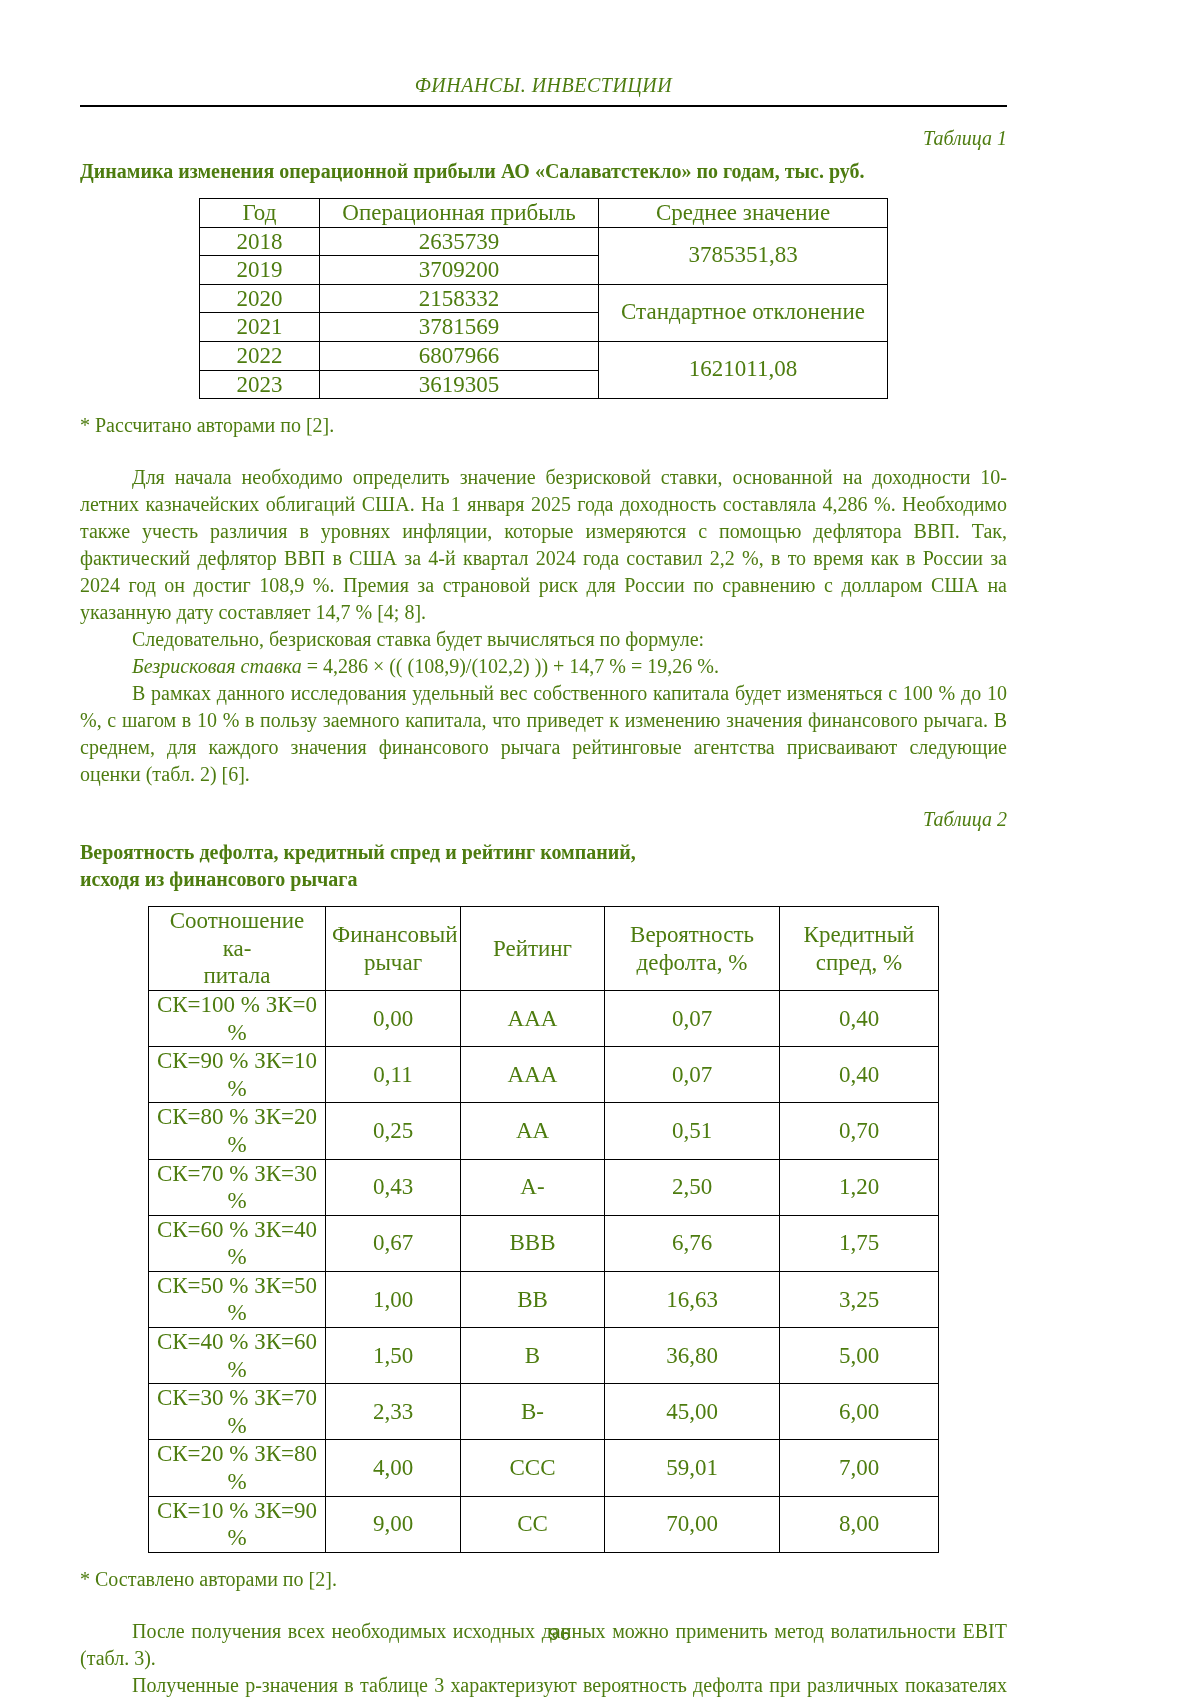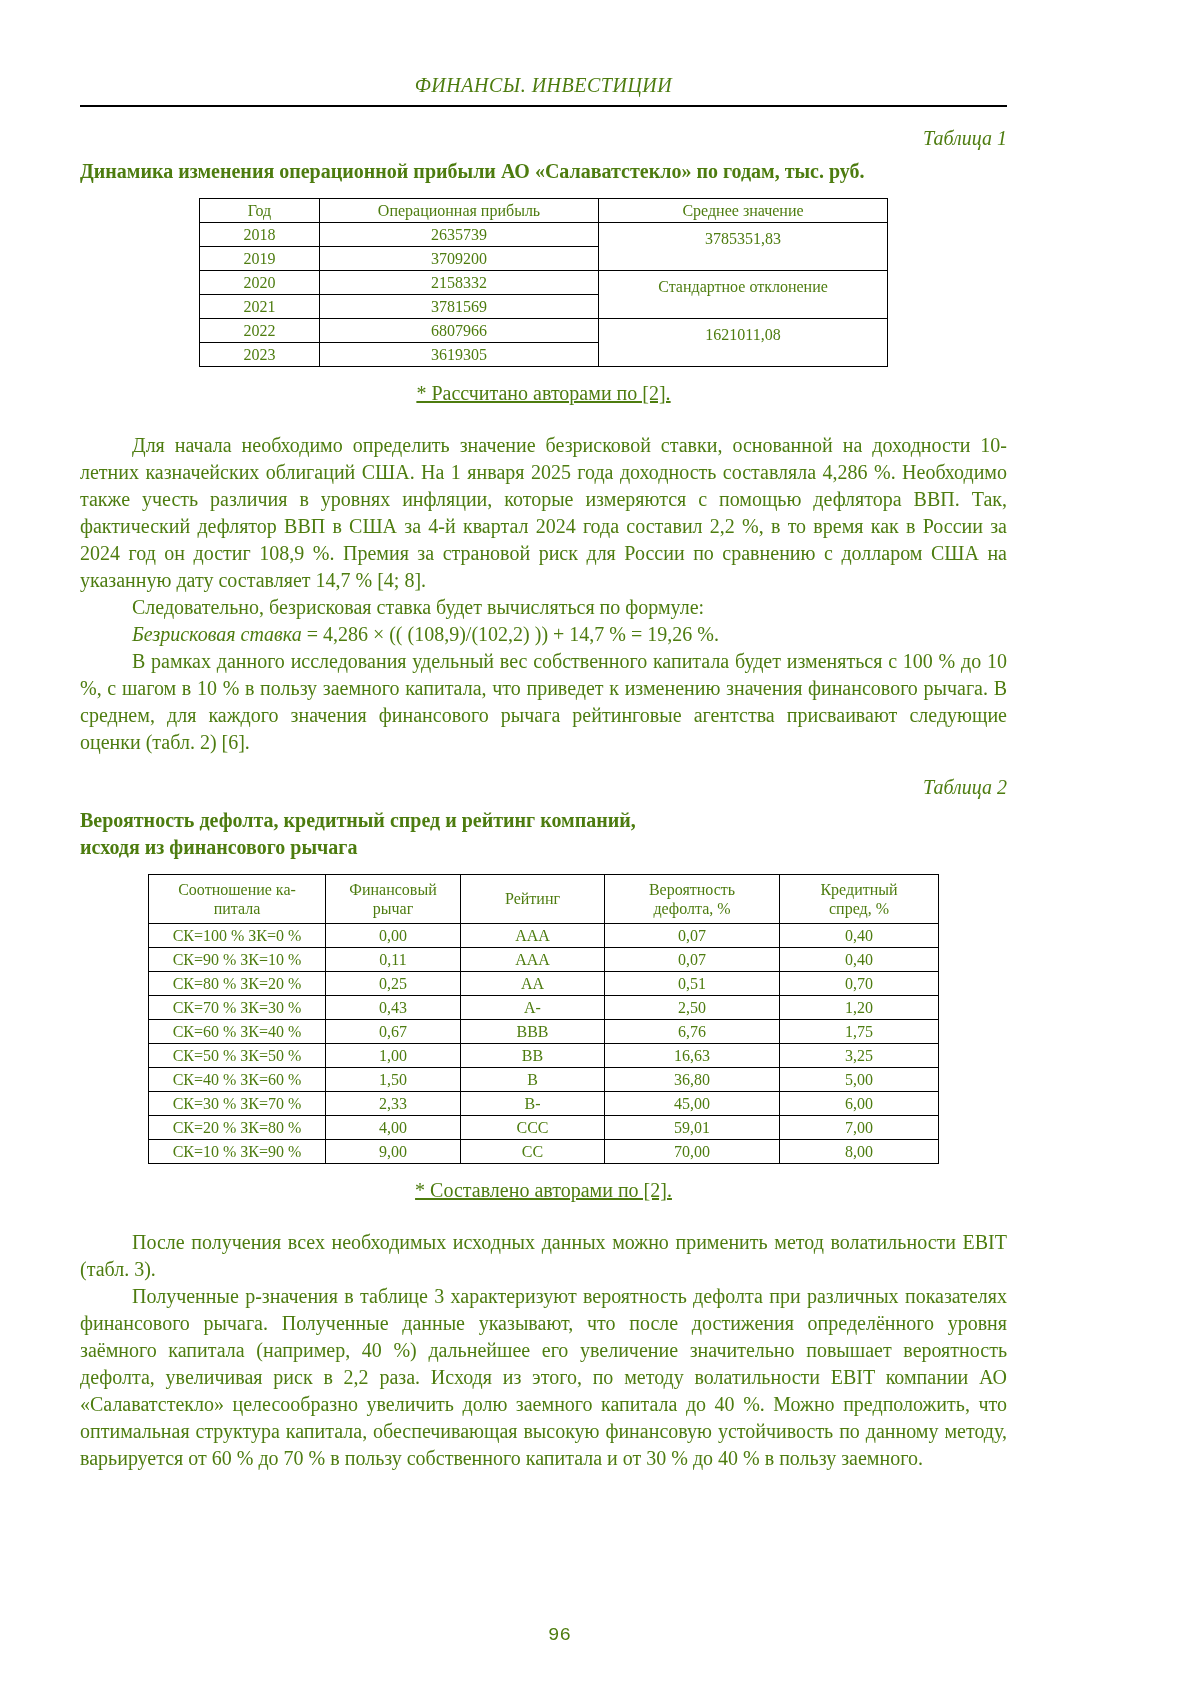--- a/index.html
+++ b/index.html
@@ -7,27 +7,27 @@
     width:1200px; height:1698px; box-sizing:border-box;
     padding:74px 193px 0 80px;
     background:#ffffff; color:#4d7c0f;
     font-family:"Liberation Serif", serif;
     font-size:20px; position:relative;
   }
   .running-head { text-align:center; font-style:italic; letter-spacing:0.5px; }
   .head-rule { border:0; border-top:2px solid #000; margin:8px 0 0 0; }
   .caption-right { text-align:right; font-style:italic; margin:20px 0 8px 0; }
   .table-title { font-size:20px; font-weight:bold; text-align:left; margin:6px 0 13px 0; line-height:27px; }
-  table { border-collapse:collapse; margin:0 auto; font-size:16px; table-layout:fixed; }
+  table { border-collapse:collapse; margin:0 auto; font-size:23px; table-layout:fixed; }
   td, th { border:1px solid #000; font-weight:normal; text-align:center; padding:0 6px; height:23px; line-height:1.2; overflow:hidden; }
   .t1 { width:688px; }
-  .t1 .stat { vertical-align:top; padding-top:6px; }
+  .t1 .stat { vertical-align:top; padding-top:13px; }
   .t2 { width:790px; }
   .t2 th { height:48px; vertical-align:middle; }
-  .footnote { text-align:center; margin:15px 0 27px 0;text-decoration:underline; }
+  .footnote { text-align:left; margin:15px 0 27px 0; }
   p.body { margin:0; text-align:justify; text-indent:52px; line-height:27px; }
   p.formula em { font-style:italic; }
   .page-number { position:absolute; bottom:52px; left:96px; width:927px; text-align:center; font-size:19px;font-family:Liberation Mono, monospace; }
 </style>
 </head>
 <body>
 
 <div class="page">
 
   <header>

